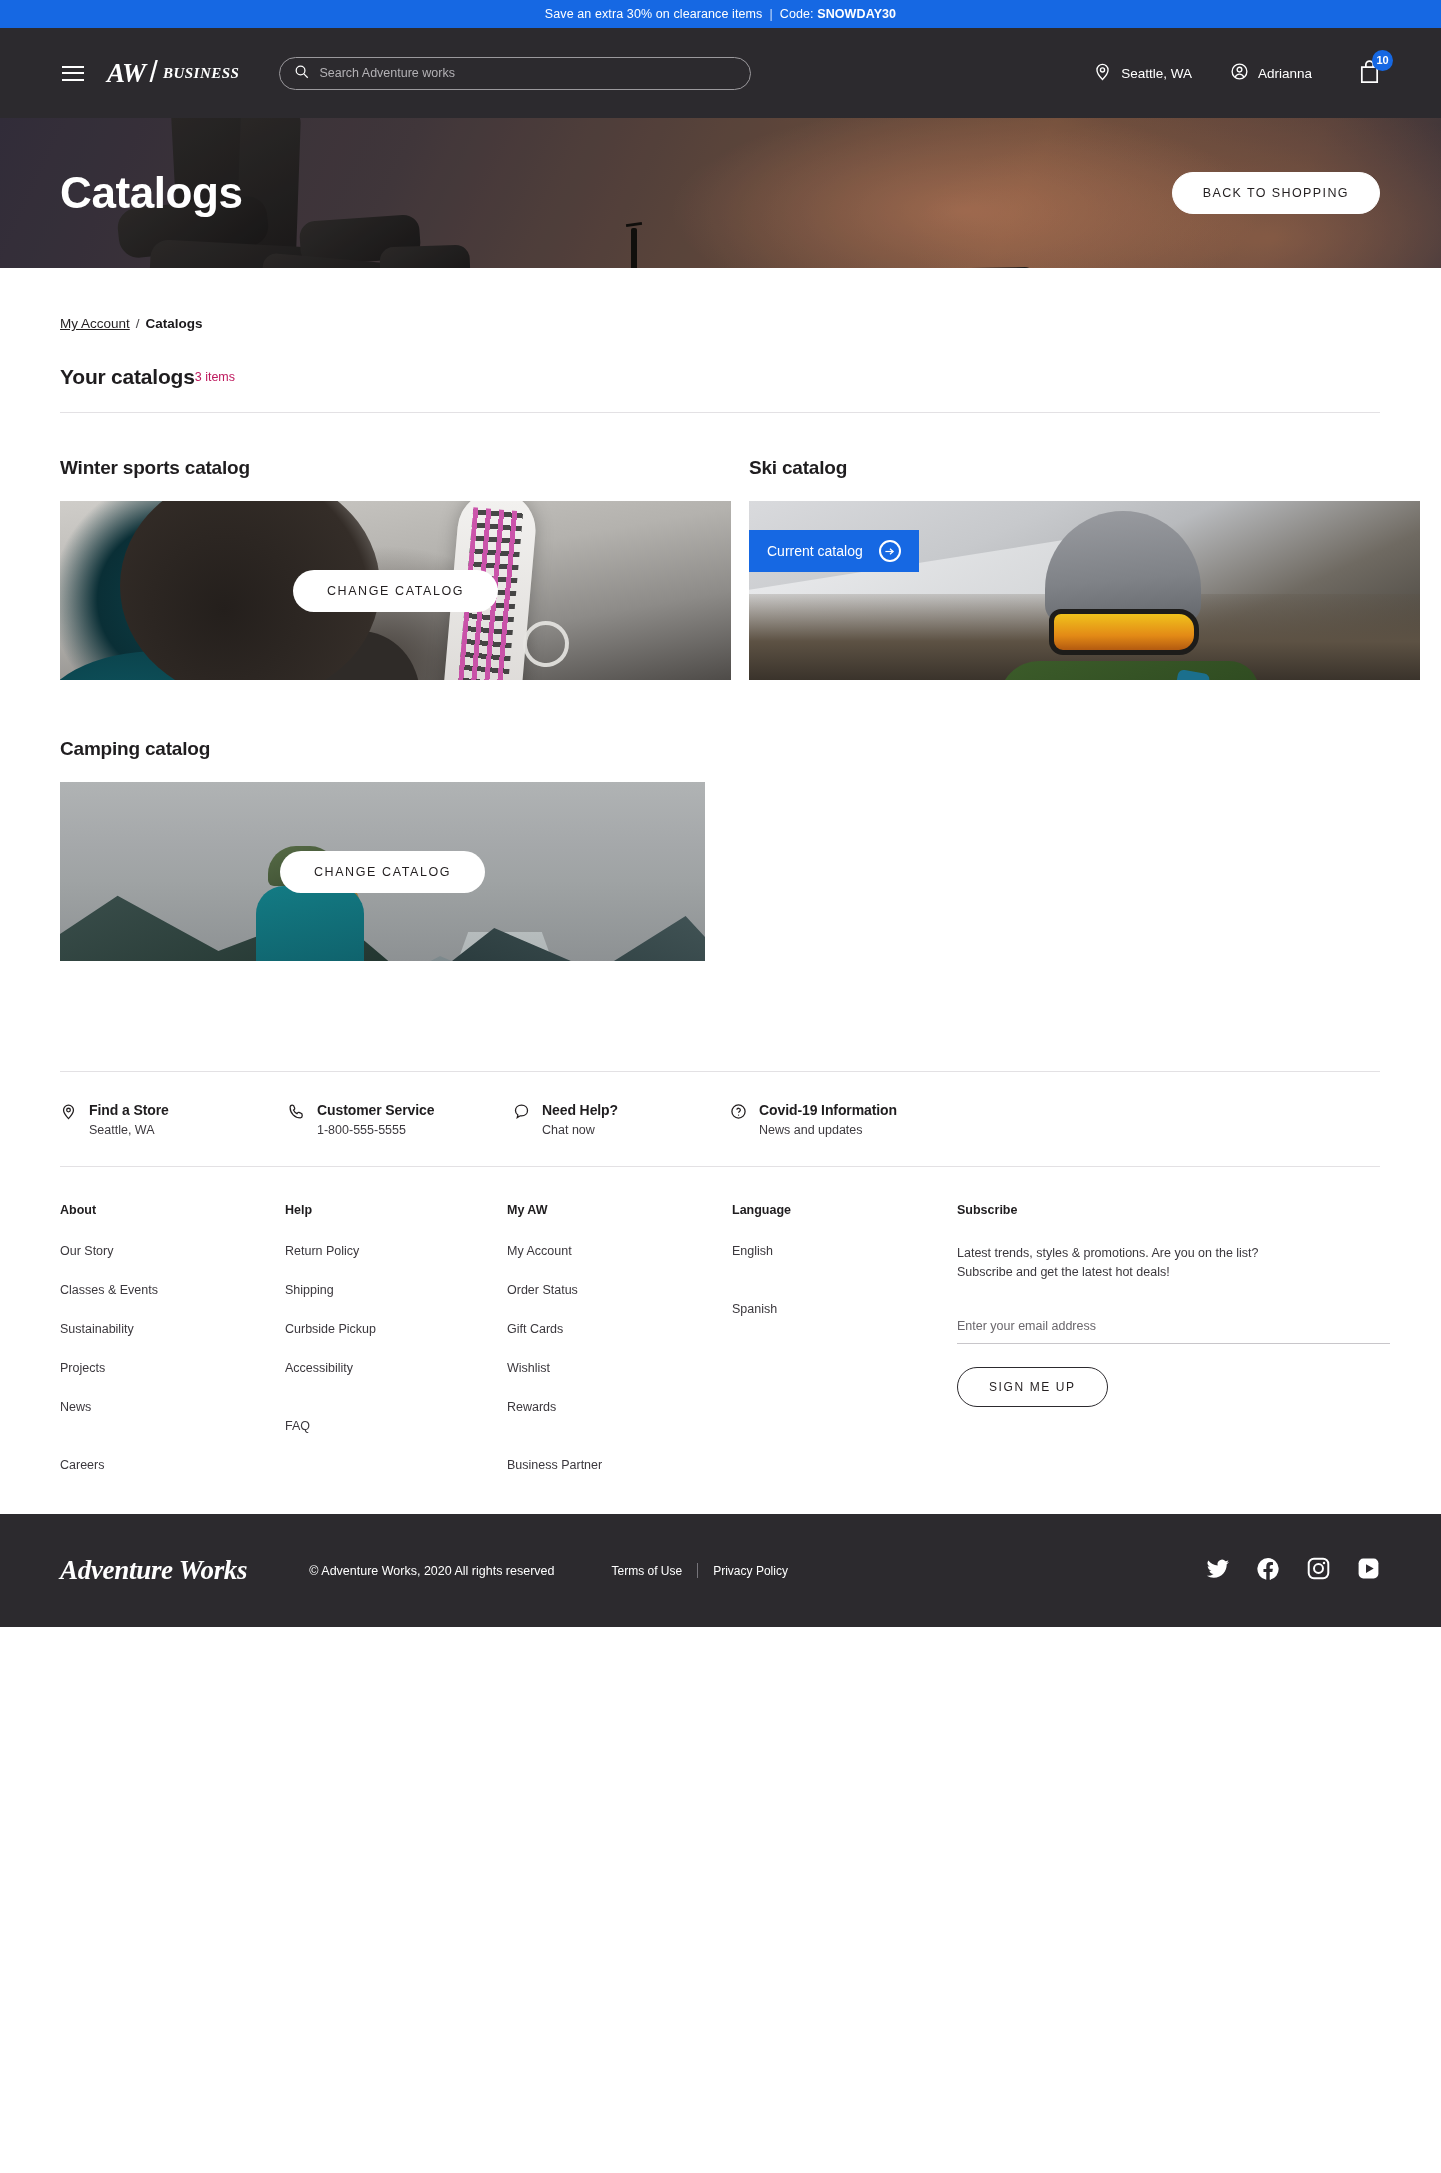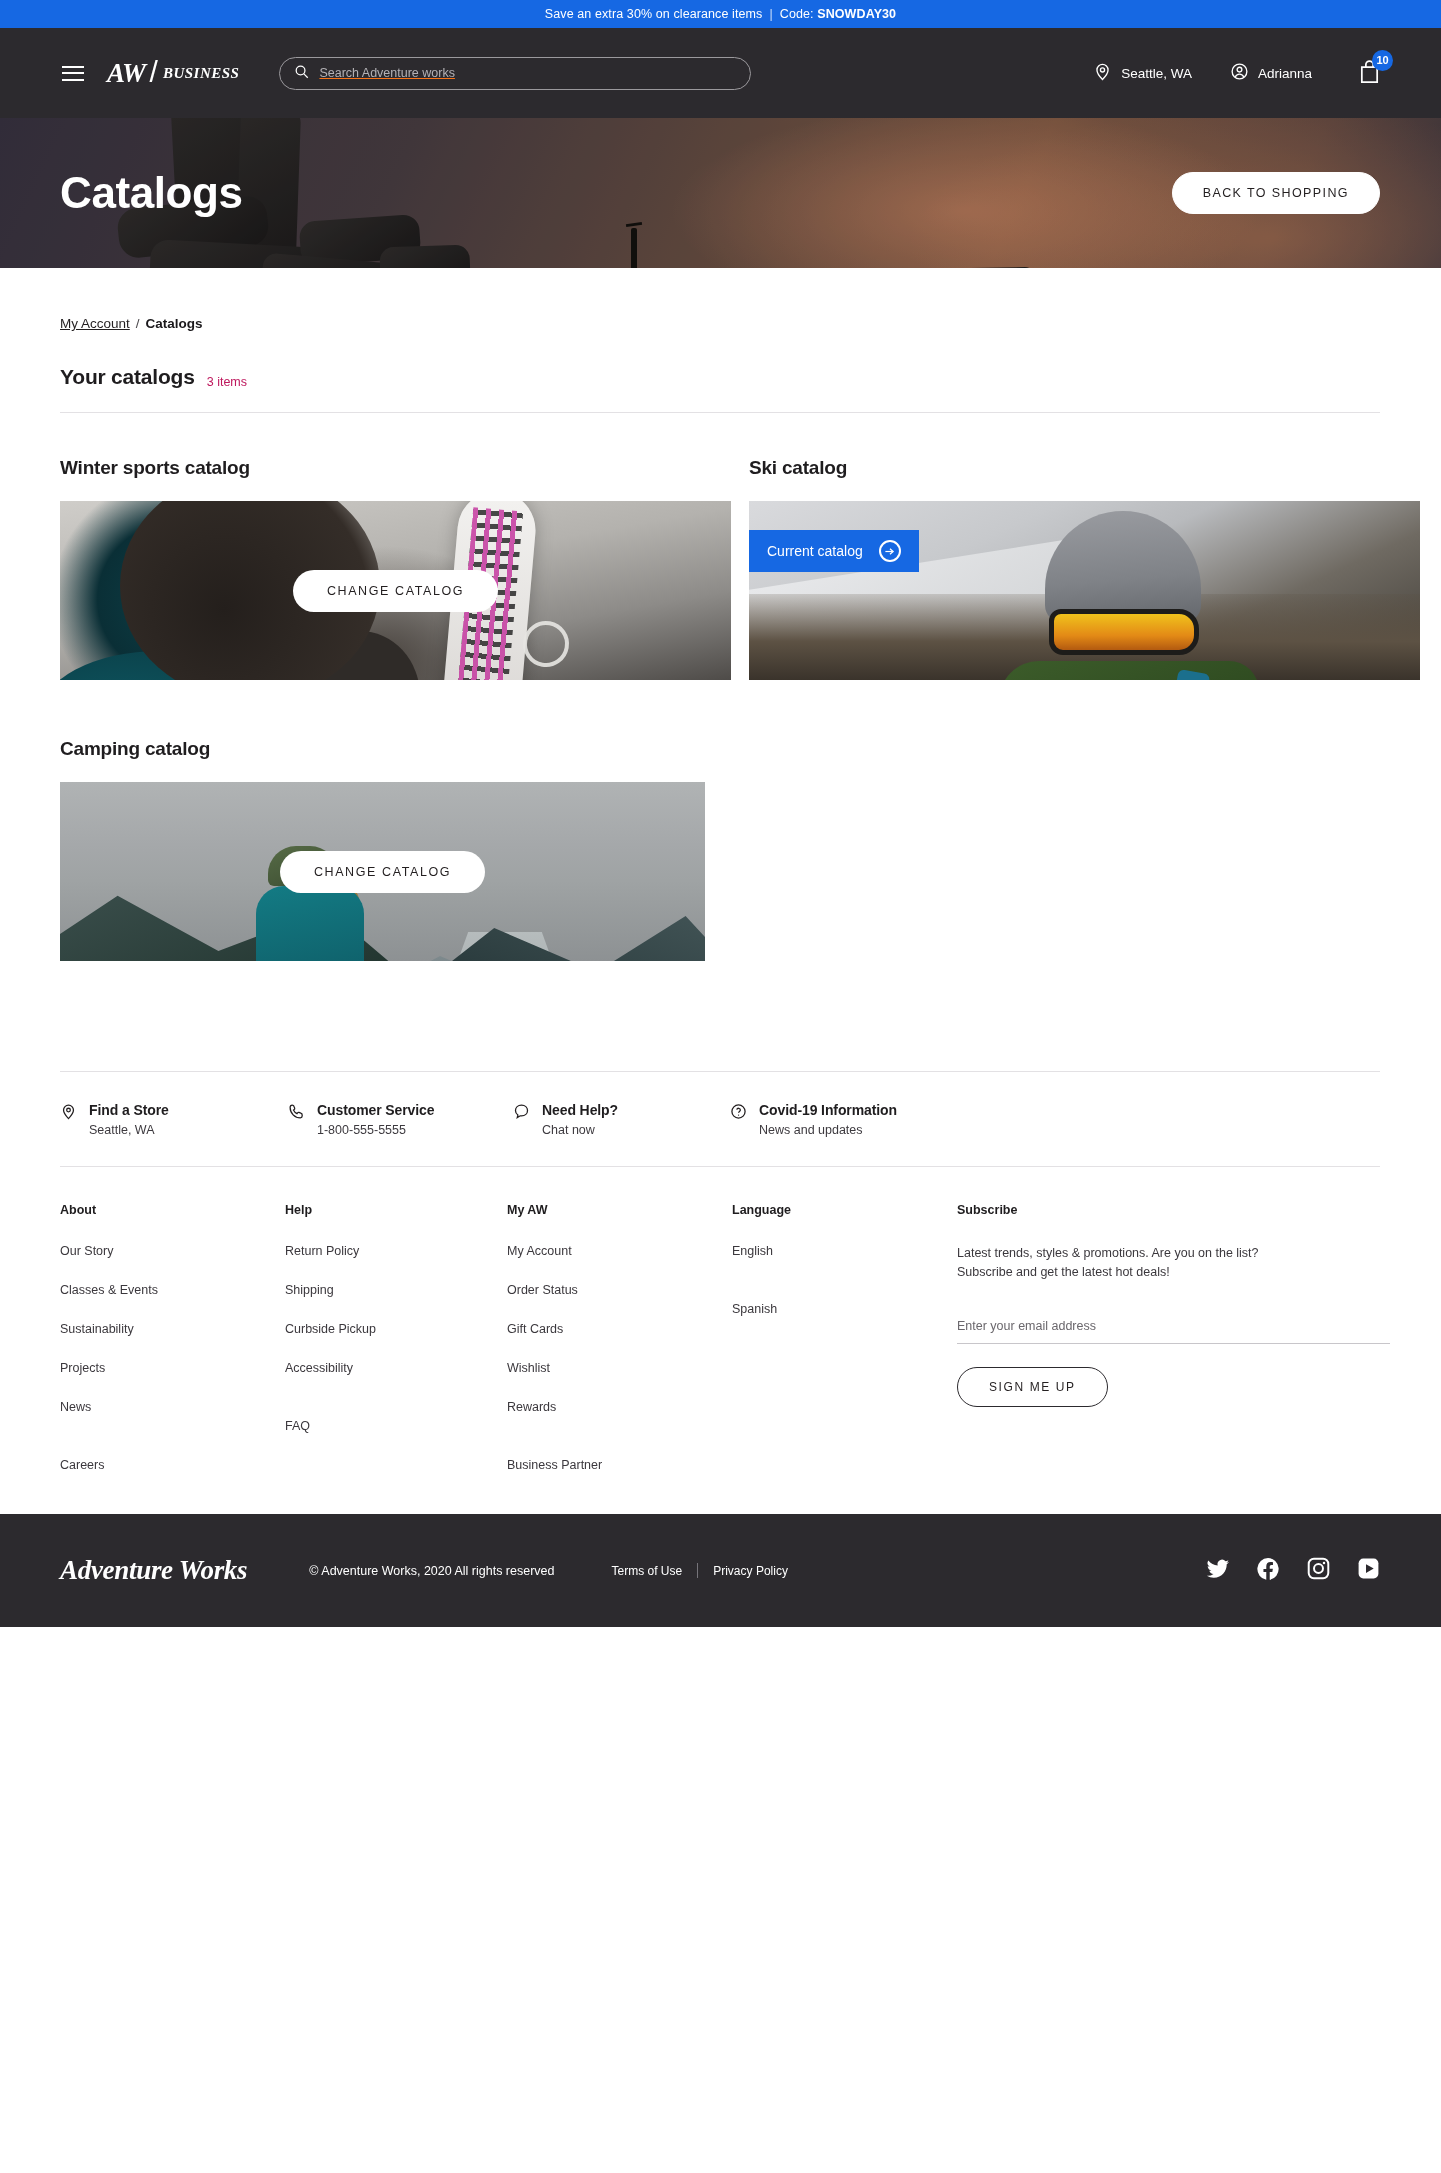--- a/index.html
+++ b/index.html
@@ -68,21 +68,20 @@
   }
   .search-wrap svg { flex: 0 0 auto; }
   .search-input {
     flex: 1;
     background: transparent;
     border: none; outline: none;
     color: #f97316;
     font-size: 12.5px;
     font-family: "Liberation Sans", sans-serif;
     margin-left: 10px;
-    text-decoration: underline;
   }
   .search-input::placeholder { color: #b3b1b5; }
   .hdr-right { margin-left: auto; display: flex; align-items: center; gap: 0; }
   .hdr-item {
     display: flex; align-items: center; gap: 9px;
     color: #fff; font-size: 13.5px; cursor: pointer;
   }
   .hdr-item + .hdr-item { margin-left: 38px; }
   .cart-wrap { position: relative; margin-left: 46px; cursor: pointer; }
   .cart-badge {
@@ -164,21 +163,21 @@
     font-size: 13.5px;
     display: flex; align-items: center; gap: 6px;
   }
   .breadcrumb a {
     color: #231f20; text-decoration: underline; cursor: pointer;
   }
   .breadcrumb .sep { color: #4a474b; }
   .breadcrumb .current { font-weight: bold; color: #1a181b; }
 
   .section-head {
-    display: flex; align-items: flex-end; gap: 12px;
+    display: flex; align-items: center; gap: 0;
     padding-top: 34px;
   }
   .section-title { font-size: 21px; font-weight: bold; letter-spacing: -.2px; }
   .section-count { font-size: 12.5px; color: #be185d; }
   .hr { height: 1px; background: #e3e1e4; margin-top: 23px; }
 
   .intro {
     margin-top: 24px;
     font-size: 13px;
     line-height: 1.35;

